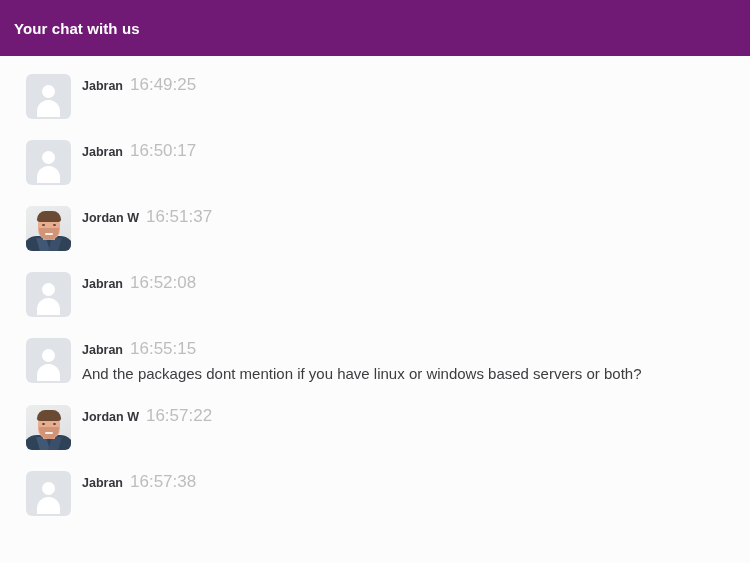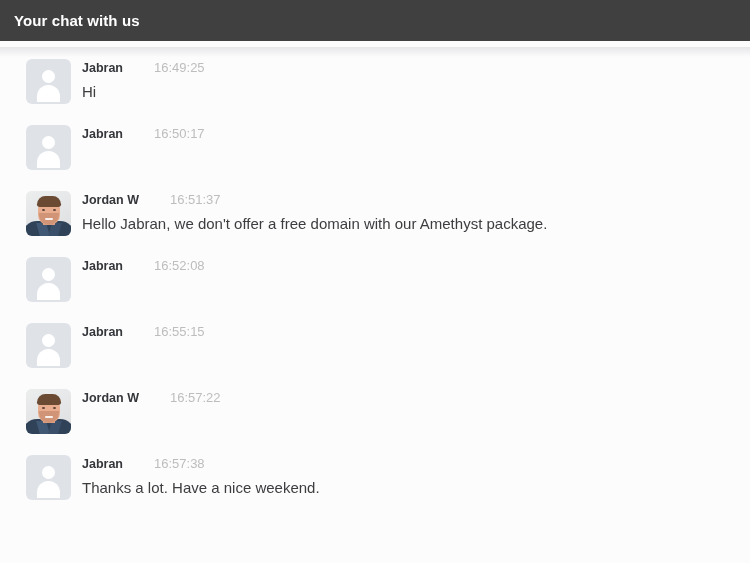--- a/index.html
+++ b/index.html
@@ -22,22 +22,22 @@
     box-sizing: border-box;
     background: #fcfcfd;
     display: flex;
     flex-direction: column;
     overflow: hidden;
   }
 
   
   .chat-header {
     flex: 0 0 auto;
-    height: 41px;
-    background: #404040;
+    height: 56px;
+    background: #701a75;
     display: flex;
     align-items: center;
     padding: 9px 14px;
     box-sizing: border-box;
     position: relative;
     z-index: 5;
   }
   .chat-header-title {
     color: #ffffff;
     font-size: 15px;
@@ -211,29 +211,28 @@
   .message-body {
     flex: 1 1 auto;
     min-width: 0;
     padding-top: 2px;
   }
   .message-meta {
     display: flex;
     align-items: baseline;
     line-height: 1;
     margin-bottom: 7px;
-    gap: 24px;
   }
   .message-author {
     font-size: 12.5px;
     font-weight: bold;
     color: #35373b;
   }
   .message-time {
-    font-size: 13px;
+    font-size: 17px;
     color: #bdbdbd;
     margin-left: 7px;
   }
   .message-text {
     font-size: 15px;
     color: #3d3d40;
     line-height: 1.35;
     word-wrap: break-word;
   }
 </style>
@@ -252,21 +251,20 @@
   <div class="message-row">
         <div class="avatar avatar-placeholder">
           <div class="silhouette-head"></div>
           <div class="silhouette-body"></div>
         </div>
         <div class="message-body">
           <div class="message-meta">
             <span class="message-author">Jabran</span>
             <span class="message-time">16:49:25</span>
           </div>
-          <div class="message-text">Hi</div>
         </div>
       </div>
       <div class="message-row">
         <div class="avatar avatar-placeholder">
           <div class="silhouette-head"></div>
           <div class="silhouette-body"></div>
         </div>
         <div class="message-body">
           <div class="message-meta">
             <span class="message-author">Jabran</span>
@@ -286,21 +284,20 @@
           <div class="ph-hair"></div>
           <div class="ph-eye-l"></div>
           <div class="ph-eye-r"></div>
           <div class="ph-mouth"></div>
         </div>
         <div class="message-body">
           <div class="message-meta">
             <span class="message-author">Jordan W</span>
             <span class="message-time">16:51:37</span>
           </div>
-          <div class="message-text">Hello Jabran, we don't offer a free domain with our Amethyst package.</div>
         </div>
       </div>
       <div class="message-row">
         <div class="avatar avatar-placeholder">
           <div class="silhouette-head"></div>
           <div class="silhouette-body"></div>
         </div>
         <div class="message-body">
           <div class="message-meta">
             <span class="message-author">Jabran</span>
@@ -311,20 +308,21 @@
       <div class="message-row">
         <div class="avatar avatar-placeholder">
           <div class="silhouette-head"></div>
           <div class="silhouette-body"></div>
         </div>
         <div class="message-body">
           <div class="message-meta">
             <span class="message-author">Jabran</span>
             <span class="message-time">16:55:15</span>
           </div>
+          <div class="message-text">And the packages dont mention if you have linux or windows based servers or both?</div>
         </div>
       </div>
       <div class="message-row">
         <div class="avatar avatar-photo">
           <div class="ph-bg"></div>
           <div class="ph-shoulders"></div>
           <div class="ph-collar-l"></div>
           <div class="ph-collar-r"></div>
           <div class="ph-neck"></div>
           <div class="ph-face"></div>
@@ -344,18 +342,17 @@
       <div class="message-row">
         <div class="avatar avatar-placeholder">
           <div class="silhouette-head"></div>
           <div class="silhouette-body"></div>
         </div>
         <div class="message-body">
           <div class="message-meta">
             <span class="message-author">Jabran</span>
             <span class="message-time">16:57:38</span>
           </div>
-          <div class="message-text">Thanks a lot. Have a nice weekend.</div>
         </div>
       </div>
     </div>
 
 </div>
 
 </body></html>

